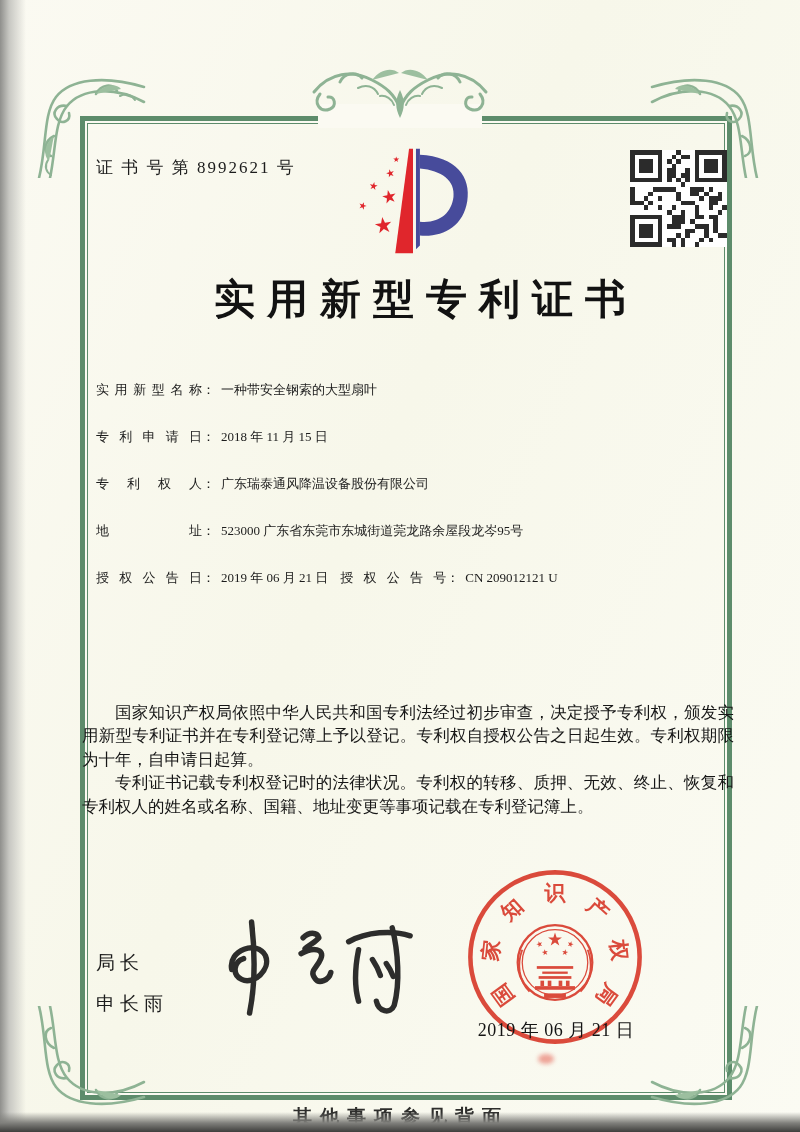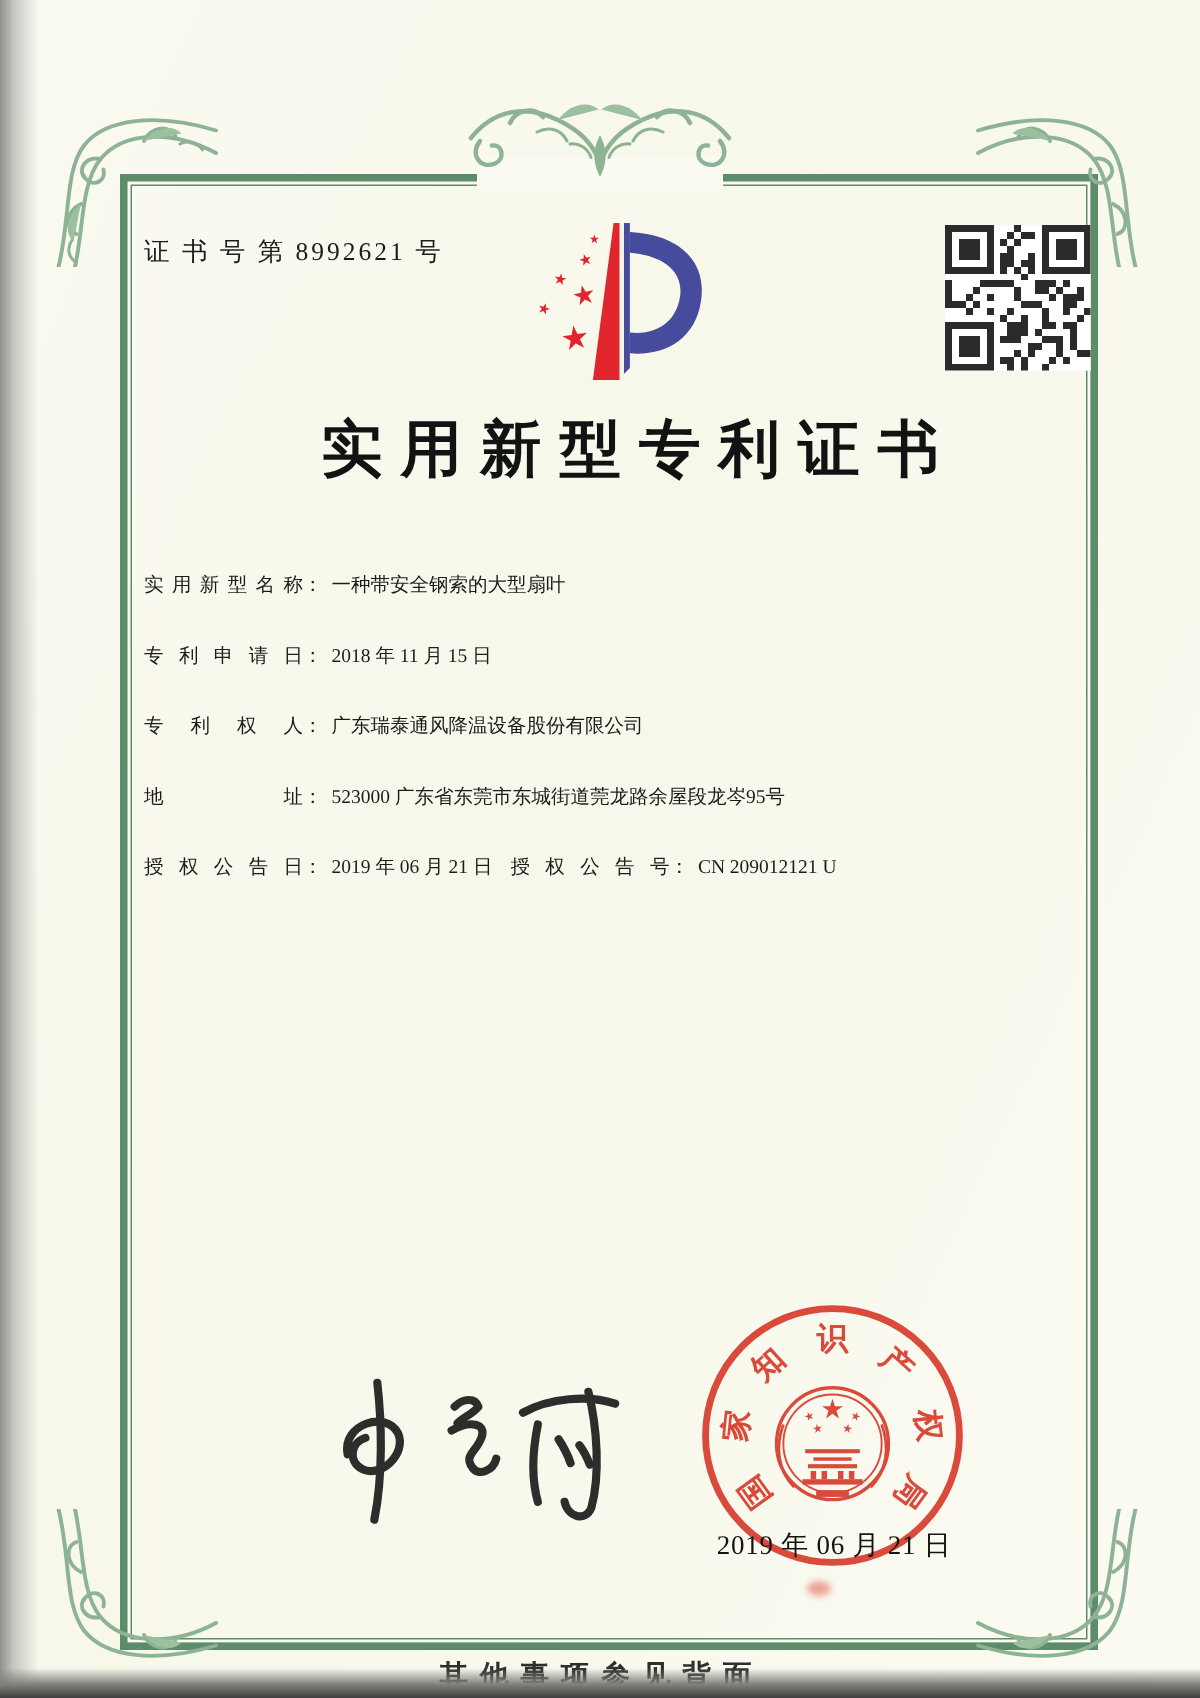--- a/index.html
+++ b/index.html
@@ -273,21 +273,29 @@
       <span class="flabel">专利权人</span><span class="colon">：</span><span class="fvalue">广东瑞泰通风降温设备股份有限公司</span>
     </div>
     <div class="frow">
       <span class="flabel">地址</span><span class="colon">：</span><span class="fvalue">523000 广东省东莞市东城街道莞龙路余屋段龙岑95号</span>
     </div>
     <div class="frow">
       <span class="flabel">授权公告日</span><span class="colon">：</span><span class="fvalue">2019 年 06 月 21 日</span><span class="flabel grant-pair2">授权公告号</span><span class="colon">：</span><span class="fvalue">CN 209012121 U</span>
     </div>
   </div>
 
-
+  <div class="paras">
+    <p>国家知识产权局依照中华人民共和国专利法经过初步审查，决定授予专利权，颁发实用新型专利证书并在专利登记簿上予以登记。专利权自授权公告之日起生效。专利权期限为十年，自申请日起算。</p>
+    <p>专利证书记载专利权登记时的法律状况。专利权的转移、质押、无效、终止、恢复和专利权人的姓名或名称、国籍、地址变更等事项记载在专利登记簿上。</p>
+  </div>
+
+  <div class="signer">
+    <div>局长</div>
+    <div>申长雨</div>
+  </div>
 
   <svg class="signature" viewBox="0 0 220 115">
     <g fill="none" stroke="#181818" stroke-width="5.5" stroke-linecap="round" stroke-linejoin="round" opacity="0.9">
       <path d="M 30,58 C 26,38 56,28 64,44 C 70,58 52,74 40,68 C 30,63 32,50 42,47"></path>
       <path d="M 50,10 C 53,36 54,72 48,102"></path>
       <path d="M 102,26 C 108,20 116,20 118,26 C 114,31 108,33 104,37"></path>
       <path d="M 100,42 C 112,35 124,37 120,47 C 116,57 108,59 114,67 C 118,73 128,69 130,61"></path>
       <path d="M 148,30 C 166,20 192,18 210,24"></path>
       <path d="M 158,38 C 154,58 154,76 158,90"></path>
       <path d="M 192,16 C 198,40 200,72 194,94 C 190,104 178,100 176,90"></path>

